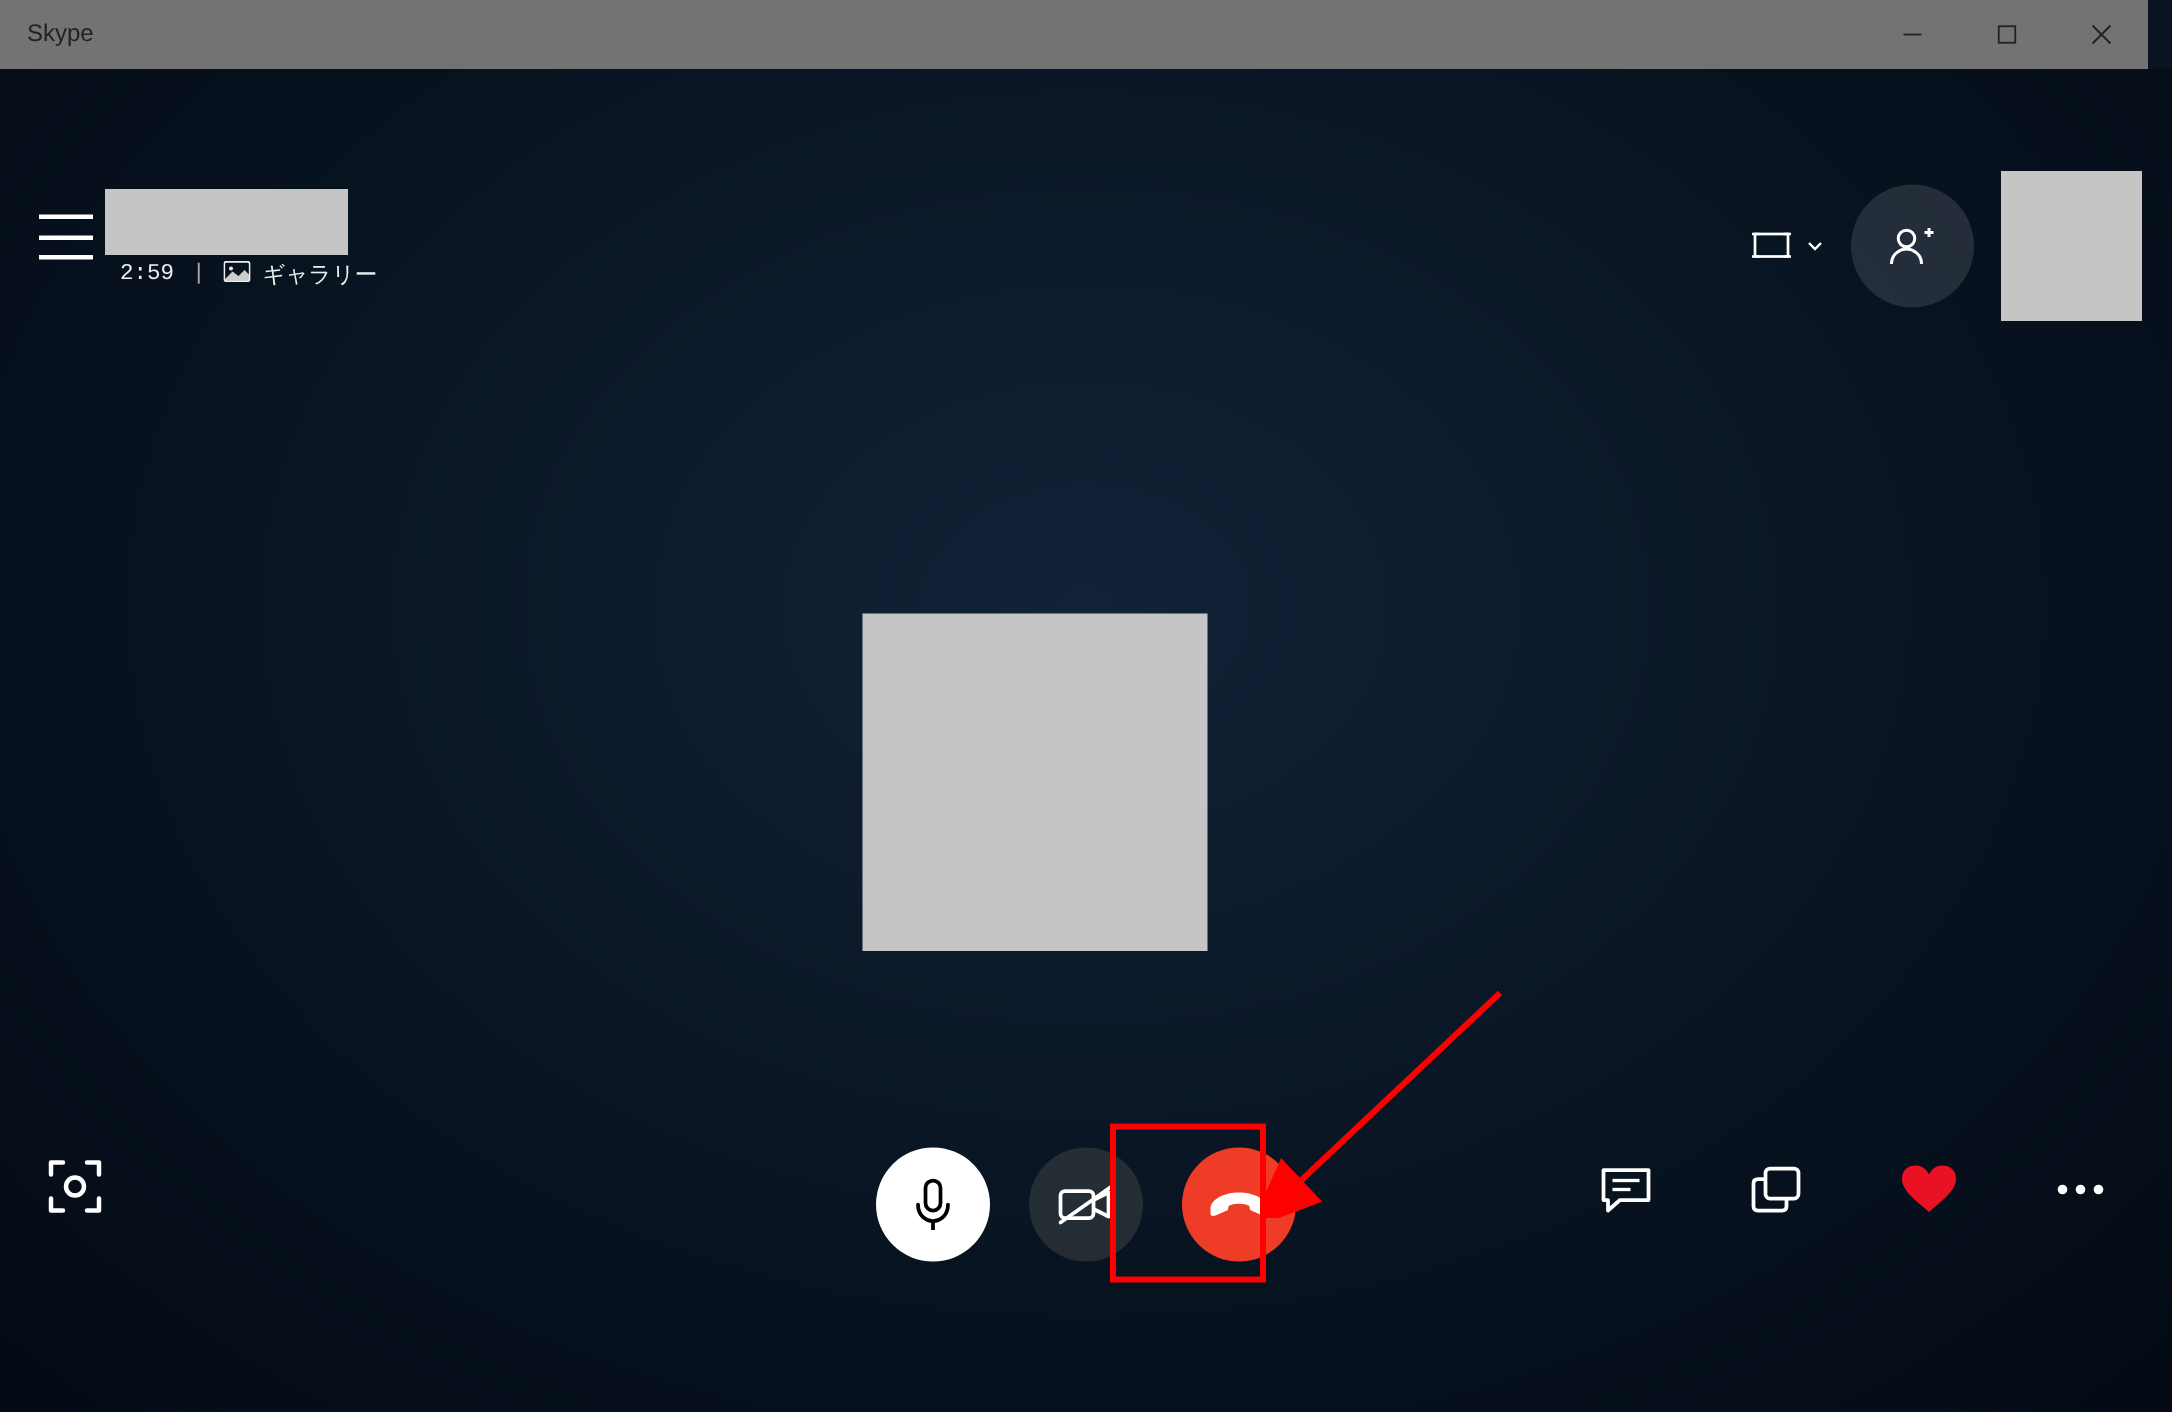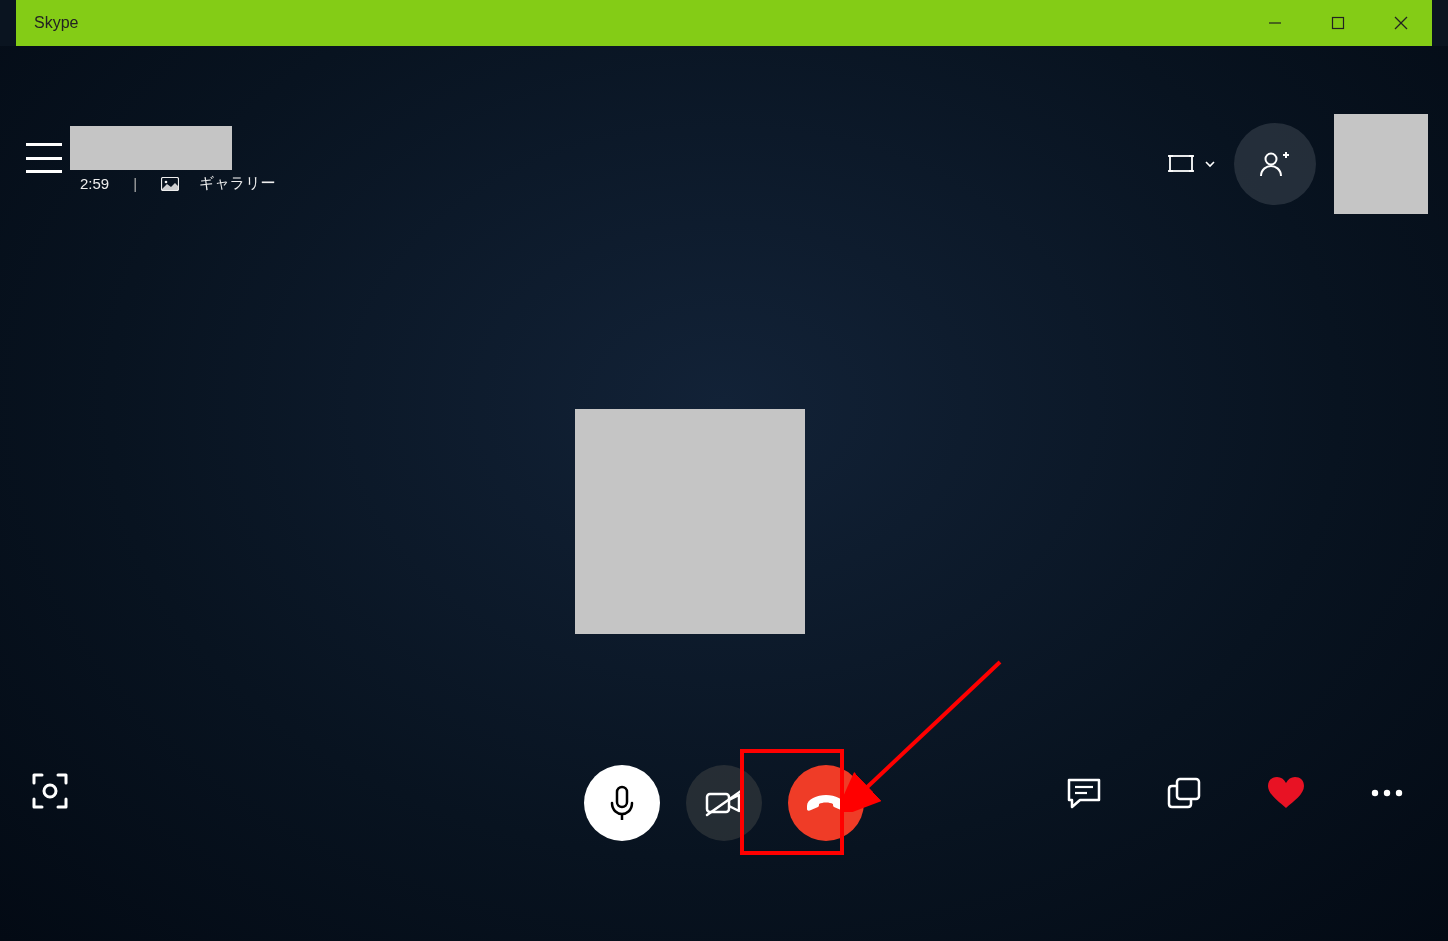--- a/index.html
+++ b/index.html
@@ -10,25 +10,24 @@
       background: #0a1420;
       overflow: hidden;
       position: relative;
     }
 
     
     .titlebar {
       position: absolute;
       top: 0; left: 0; right: 16px;
       height: 46px;
-      background: #84cc16;
+      background: #737373;
       display: flex;
       align-items: center;
       padding-left: 18px;
-      margin-left: 16px;
     }
     .titlebar-title {
       font-size: 16px;
       color: #222;
     }
     .titlebar-controls {
       position: absolute;
       right: 0; top: 0;
       height: 46px;
       display: flex;
@@ -58,25 +57,26 @@
       position: absolute;
       top: 80px; left: 70px;
       width: 162px; height: 44px;
       background: #c5c5c5;
     }
 
     .call-meta {
       position: absolute;
       top: 128px; left: 80px;
       display: flex;
-      align-items: center;
-      gap: 20px;
+      align-items: flex-start;
+      gap: 8px;
       color: #eee;
       font-size: 15px;
       font-weight: 500;
+      font-family: Liberation Mono, monospace;
     }
     .meta-sep { color:#aaa; padding:0 4px; }
     .meta-picicon {
       display:inline-flex; width:18px; height:14px;
     }
 
     
     .top-right {
       position: absolute;
       top: 68px; right: 20px;

